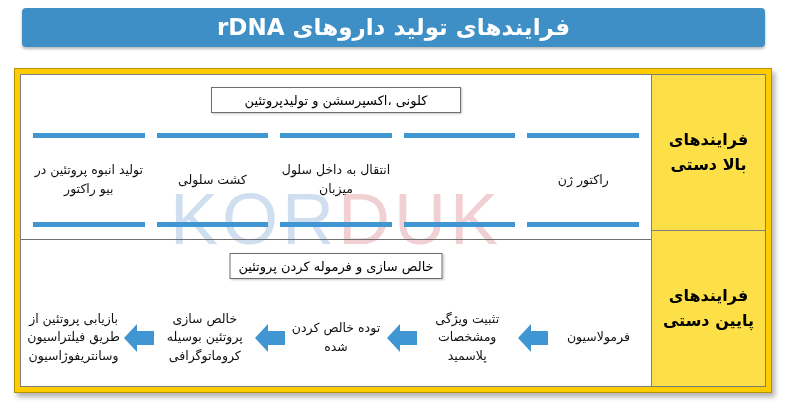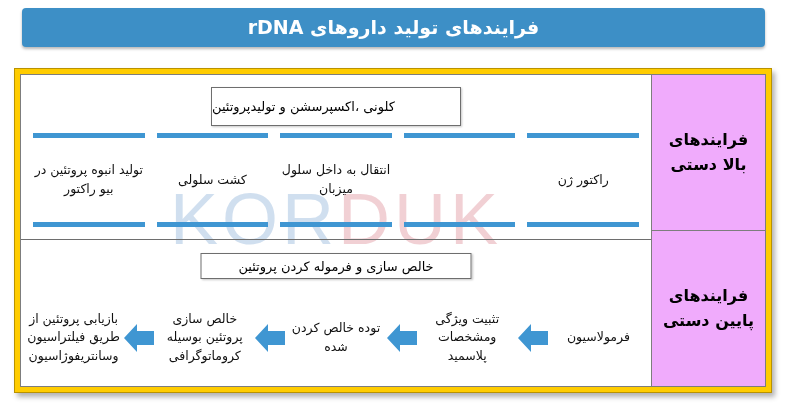--- a/index.html
+++ b/index.html
@@ -24,21 +24,21 @@
     height: 39px;
     background: #3d8fc6;
     border-radius: 4px;
     box-shadow: 0 2px 3px rgba(0,0,0,0.28);
     display: flex;
     align-items: center;
     justify-content: center;
   }
   .title-text {
     color: #ffffff;
-    font-size: 19px;
+    font-size: 23px;
     font-weight: bold;
     letter-spacing: 0px;
     white-space: nowrap;
     line-height: 1;
     direction: rtl;
   }
 
   
   .frame {
     position: absolute;
@@ -59,21 +59,21 @@
     bottom: 5px;
     display: flex;
     flex-direction: row;
     box-sizing: border-box;
   }
 
   
   .sidebar {
     width: 115px;
     flex: 0 0 115px;
-    background: #f0abfc;
+    background: #fde047;
     border: 1px solid #7d7d7d;
     box-sizing: border-box;
     display: flex;
     flex-direction: column;
   }
   .sidebar-cell {
     flex: 1 1 0;
     display: flex;
     align-items: center;
     justify-content: center;
@@ -143,28 +143,27 @@
     align-items: center;
     justify-content: center;
     z-index: 3;
     box-sizing: border-box;
   }
   .caption-upper {
     left: 50%;
     transform: translateX(-50%);
     top: 12px;
     width: 250px;
-    height: 39px;
-    justify-content: flex-end;
+    height: 26px;
   }
   .caption-lower {
     left: 50%;
     transform: translateX(-50%);
     top: 13px;
-    width: 271px;
+    width: 213px;
     height: 26px;
   }
   .caption-text {
     font-size: 13px;
     color: #000000;
     white-space: nowrap;
     direction: rtl;
     line-height: 1;
   }
 

